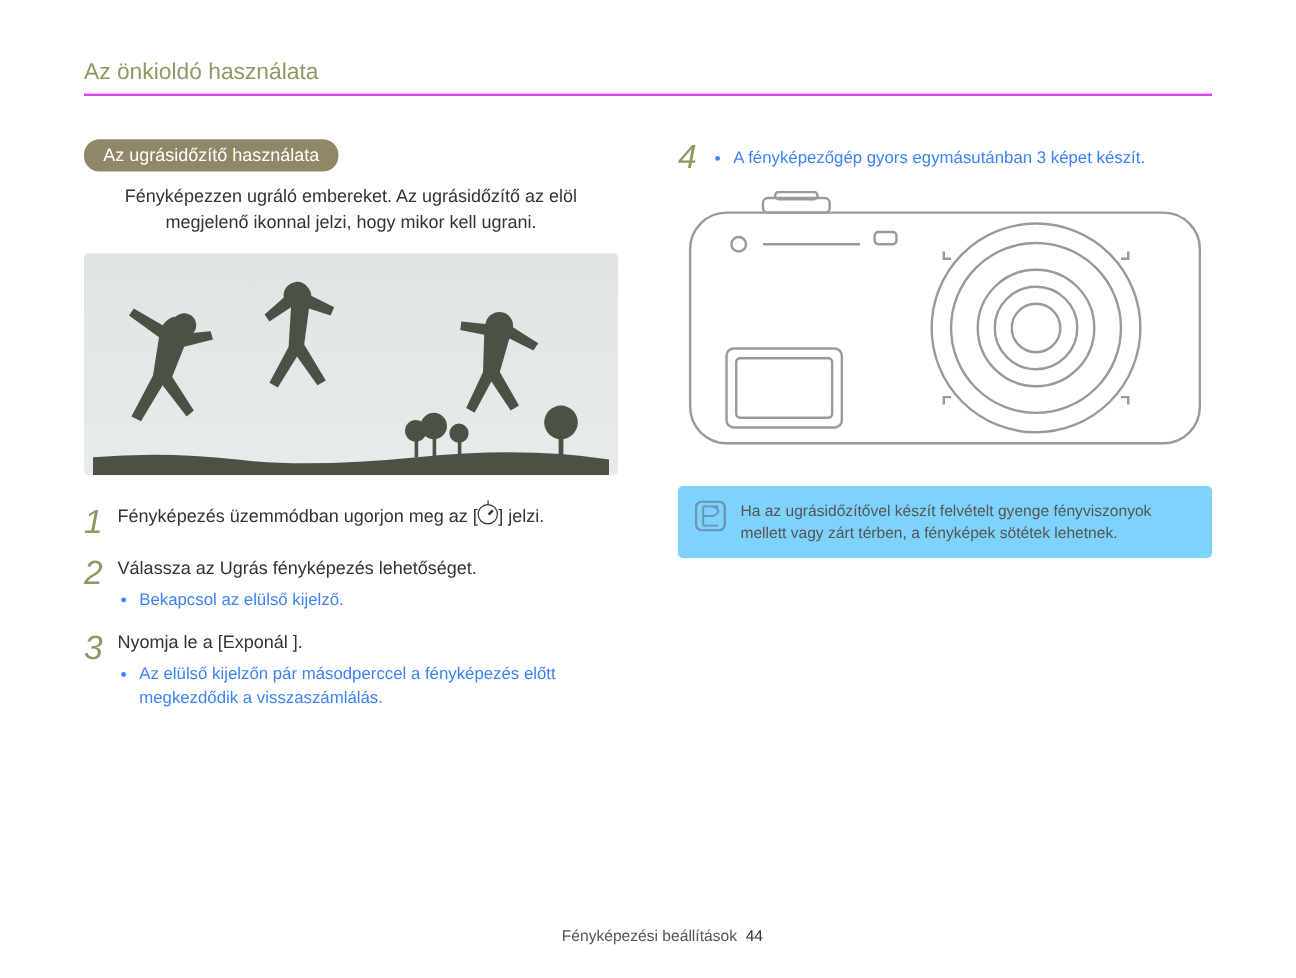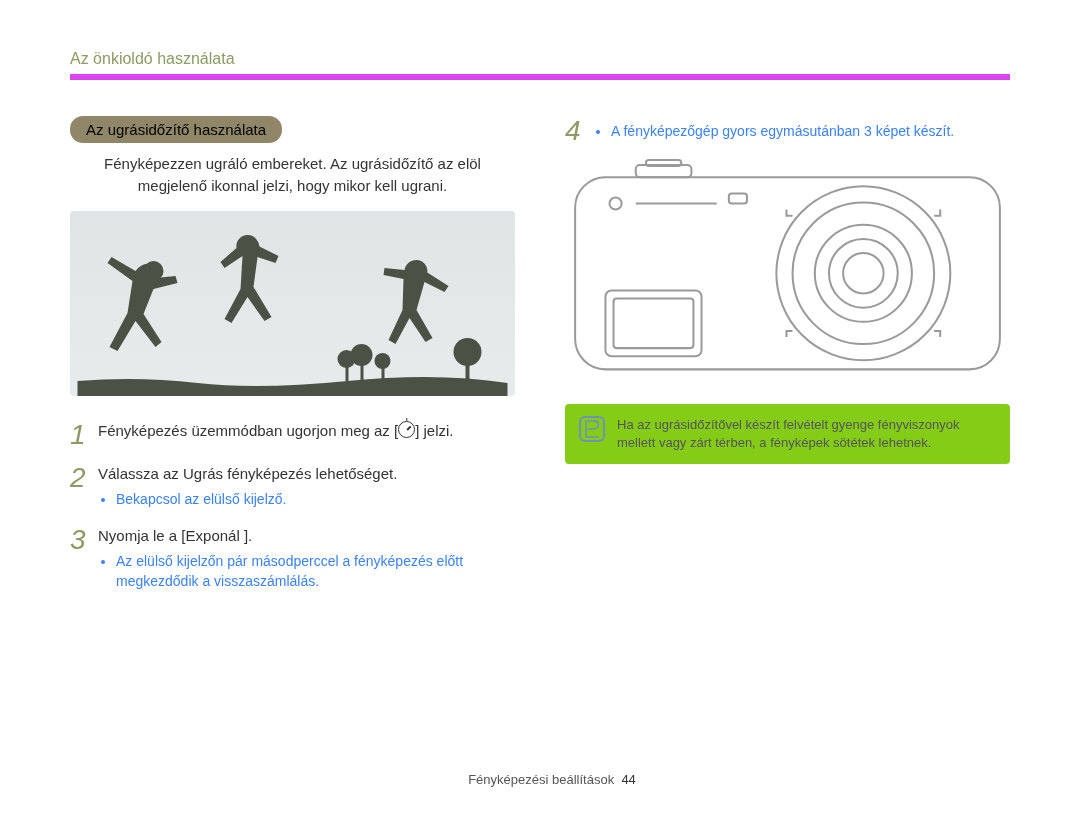--- a/index.html
+++ b/index.html
@@ -11,38 +11,38 @@
     width: 1080px;
     height: 815px;
     box-sizing: border-box;
   }
   .page {
     padding: 50px 70px 30px 70px;
     box-sizing: border-box;
   }
   .page-header {
     color: #8e9963;
-    font-size: 16px;
-    border-bottom: 6px solid #d946ef;
+    font-size: 19px;
+    border-bottom: 2px solid #d946ef;
     padding-bottom: 6px;
     margin-bottom: 36px;
     font-weight: 400;
   }
   .columns {
     display: flex;
     gap: 50px;
   }
   .col {
     flex: 1 1 0;
     min-width: 0;
   }
   .pill {
     display: inline-block;
     background: #908769;
-    color: #000000;
+    color: #ffffff;
     border-radius: 13px;
     padding: 5px 16px;
     font-size: 15px;
     margin-bottom: 10px;
   }
   .intro {
     font-size: 15px;
     line-height: 1.45;
     margin-bottom: 14px;
     text-align: center;
@@ -127,21 +127,21 @@
     background: #333;
     transform: translateX(-50%);
   }
   .camera-illust {
     width: 100%;
     margin-top: 14px;
     margin-bottom: 18px;
   }
   .note-box {
     display: flex;
-    background: #84cc16;
+    background: #7dd3fc;
     border-radius: 4px;
     padding: 12px 14px;
     gap: 12px;
     align-items: flex-start;
   }
   .note-icon {
     flex: 0 0 auto;
   }
   .note-text {
     font-size: 13px;

